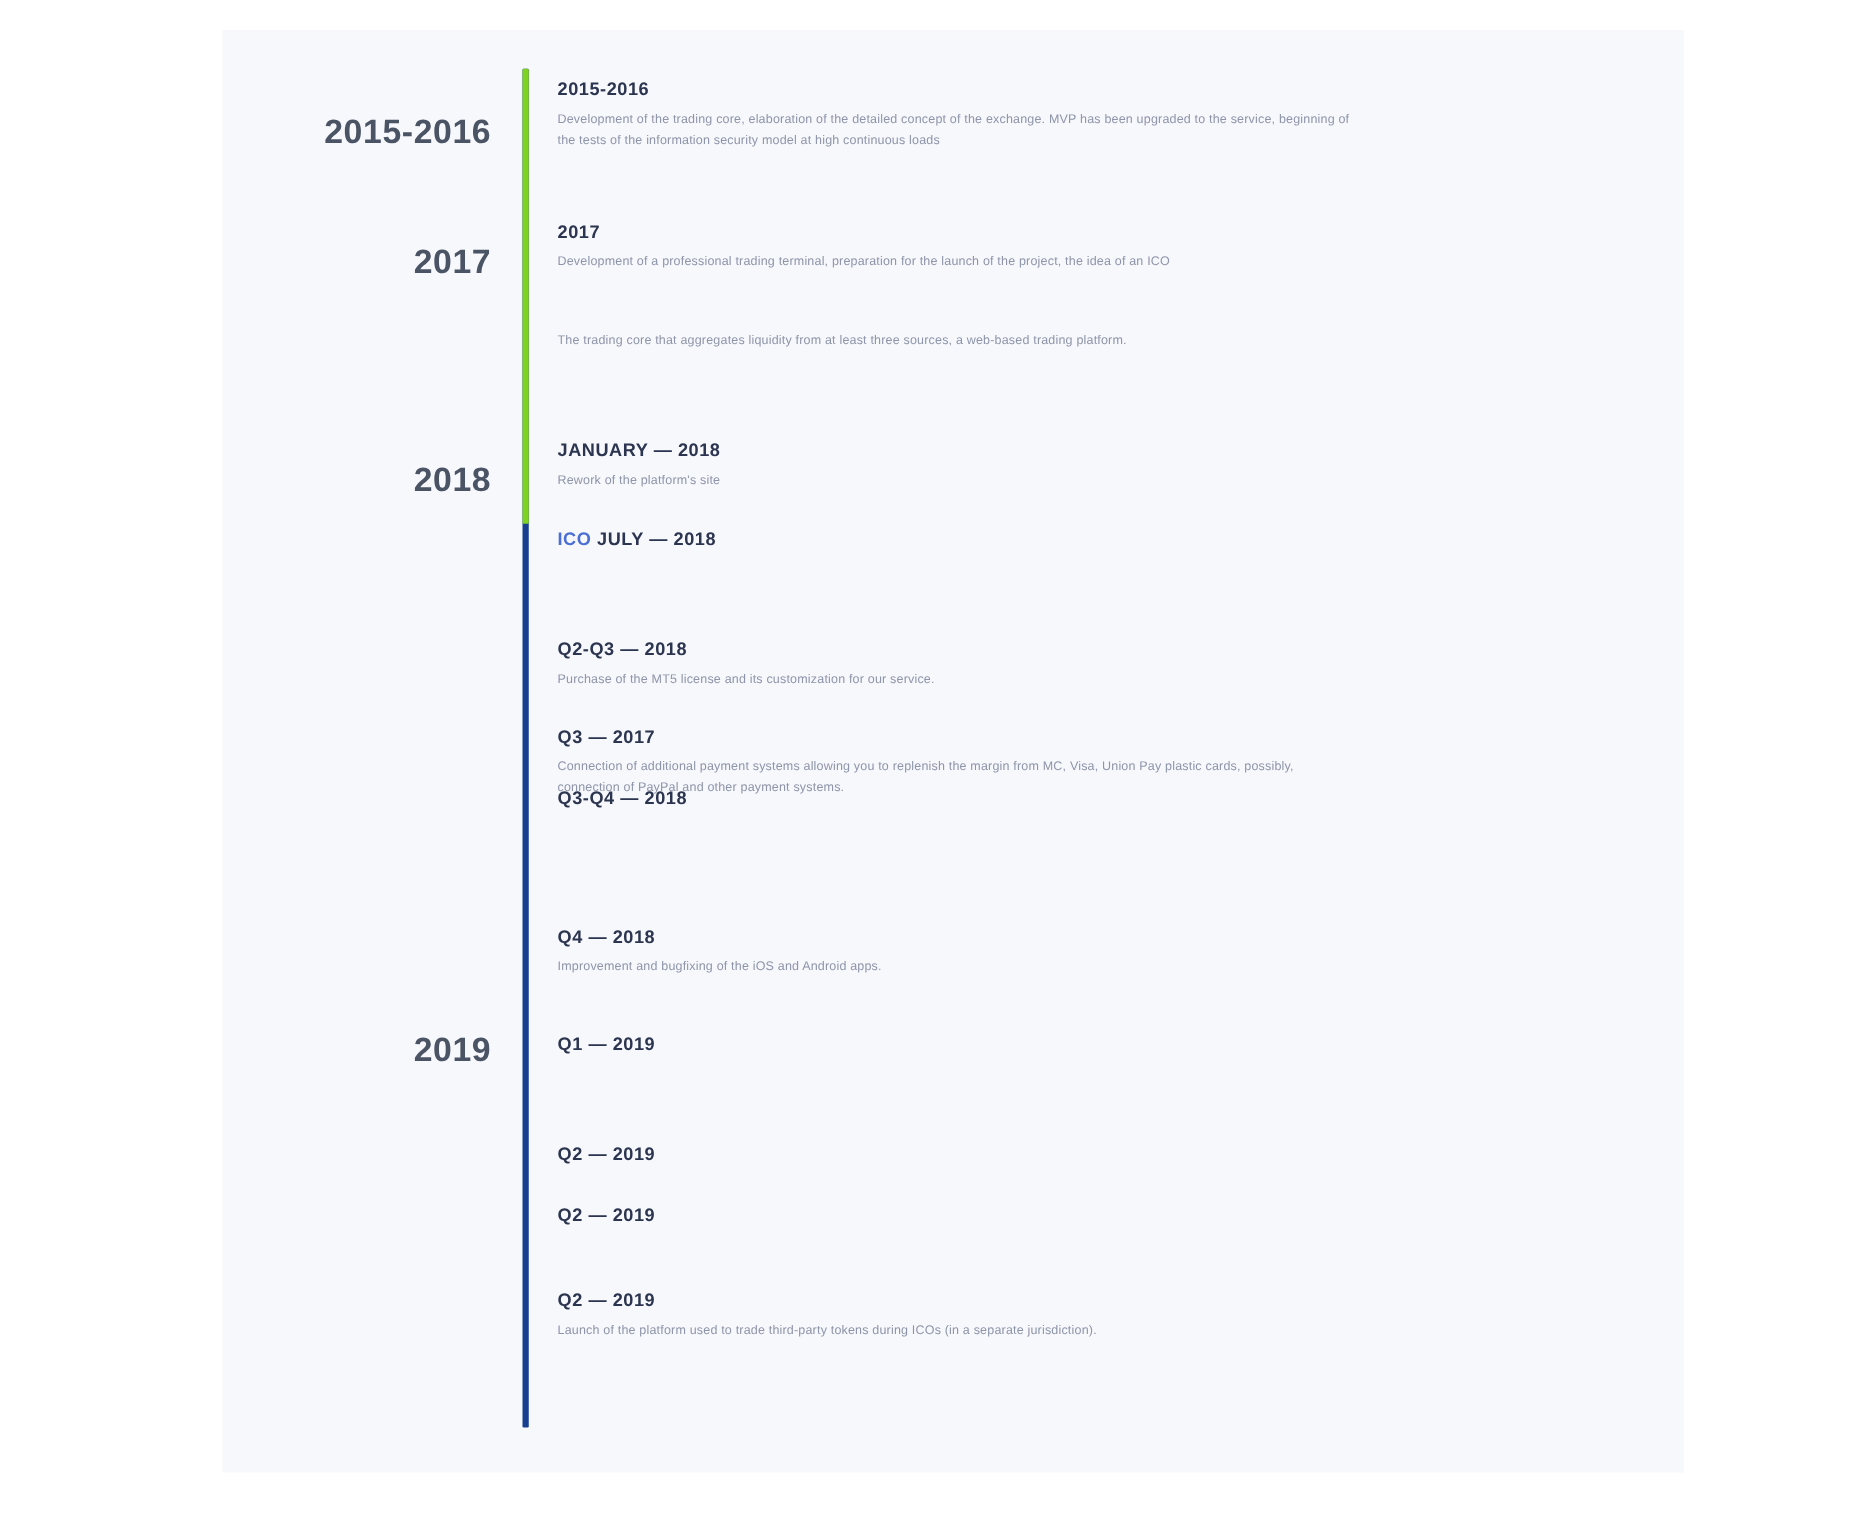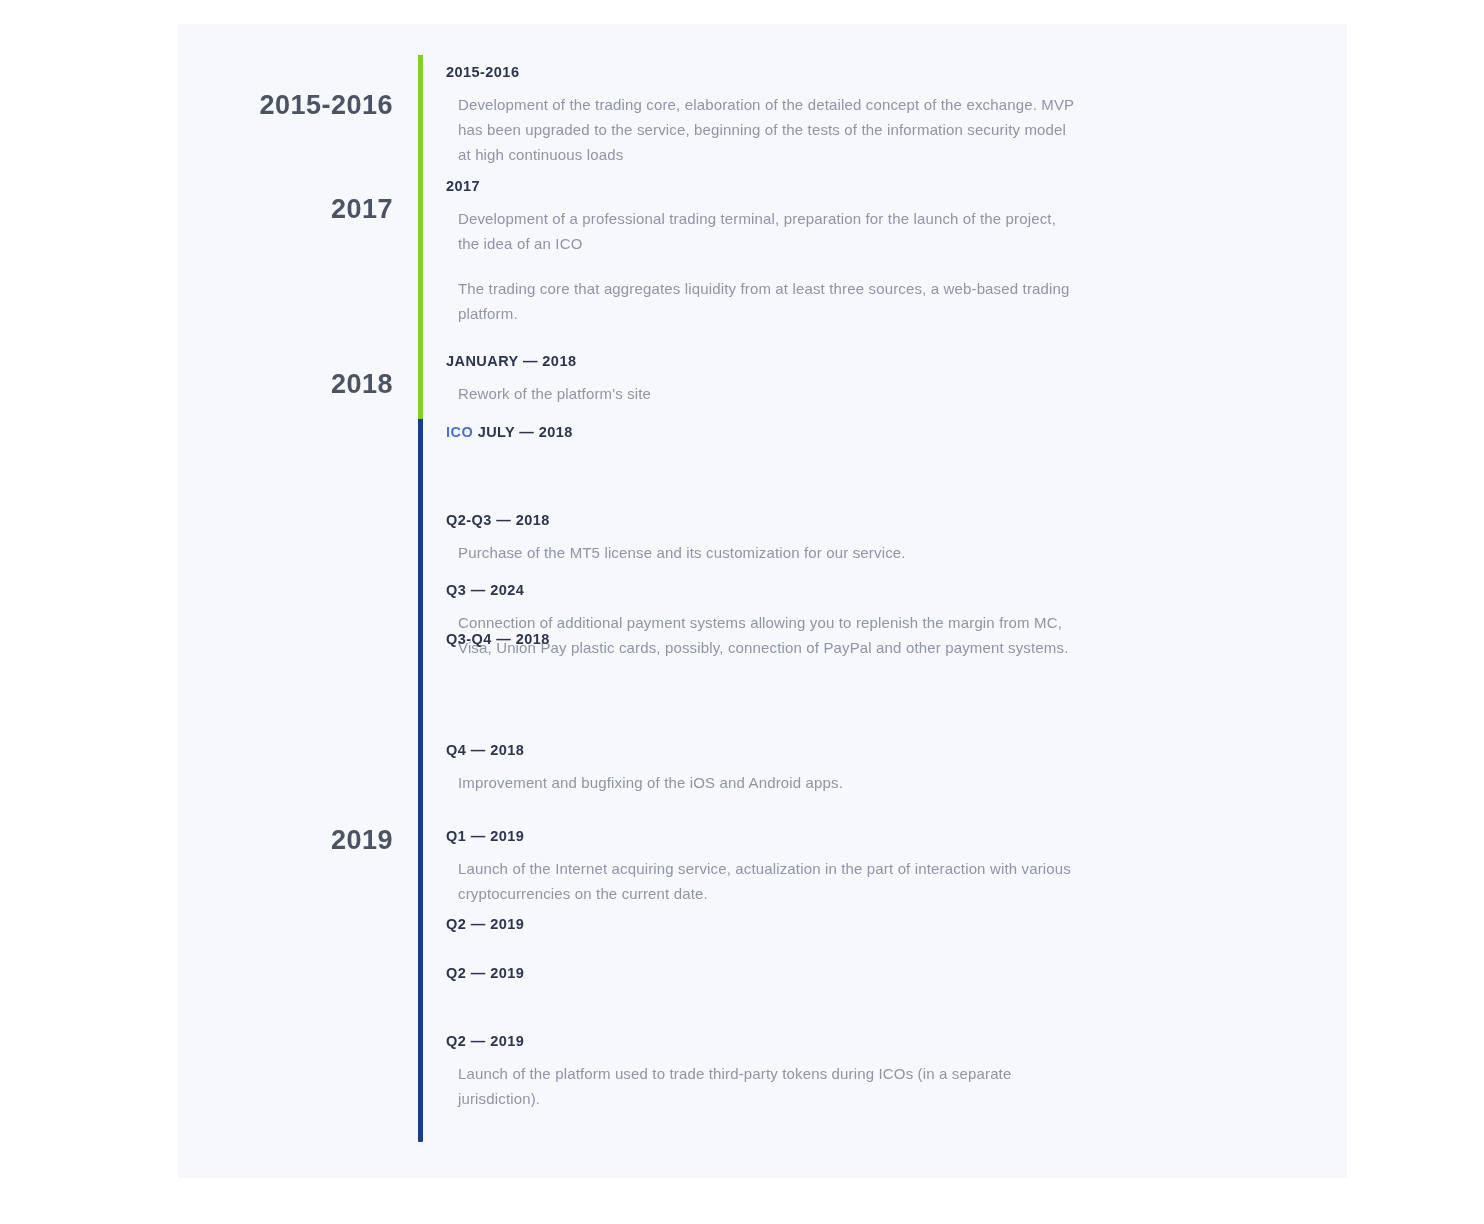--- a/index.html
+++ b/index.html
@@ -93,26 +93,26 @@
     color: #2c3550;
     margin: 0 0 7px 0;
     line-height: 1.2;
     white-space: nowrap;
   }
   .entry-title .ico-tag {
     color: #4a6fd4;
   }
   .entry-body {
     font-family: "Liberation Sans", sans-serif;
-    font-size: 15px;
+    font-size: 10px;
     font-weight: 400;
     line-height: 1.66;
     letter-spacing: 0.15px;
     color: #8e95a9;
-    margin: 12px;
+    margin: 0;
   }
 </style>
 </head>
 <body>
 
 <div class="page-panel">
   <div class="timeline">
 
     <div class="rail"></div>
     <div class="rail-green"></div>
@@ -140,33 +140,32 @@
           <div class="entry-body">Rework of the platform's site</div>
         </div>
         <div class="entry" style="top: 400px;">
           <div class="entry-title"><span class="ico-tag">ICO</span> <span>JULY — 2018</span></div>
         </div>
         <div class="entry" style="top: 488px;">
           <div class="entry-title">Q2-Q3 — 2018</div>
           <div class="entry-body">Purchase of the MT5 license and its customization for our service.</div>
         </div>
         <div class="entry" style="top: 558px;">
-          <div class="entry-title">Q3 — 2024</div>
+          <div class="entry-title">Q3 — 2017</div>
           <div class="entry-body">Connection of additional payment systems allowing you to replenish the margin from MC, Visa, Union Pay plastic cards, possibly, connection of PayPal and other payment systems.</div>
         </div>
         <div class="entry" style="top: 607px;">
           <div class="entry-title">Q3-Q4 — 2018</div>
         </div>
         <div class="entry" style="top: 718px;">
           <div class="entry-title">Q4 — 2018</div>
           <div class="entry-body">Improvement and bugfixing of the iOS and Android apps.</div>
         </div>
         <div class="entry" style="top: 804px;">
           <div class="entry-title">Q1 — 2019</div>
-          <div class="entry-body">Launch of the Internet acquiring service, actualization in the part of interaction with various cryptocurrencies on the current date.</div>
         </div>
         <div class="entry" style="top: 892px;">
           <div class="entry-title">Q2 — 2019</div>
         </div>
         <div class="entry" style="top: 941px;">
           <div class="entry-title">Q2 — 2019</div>
         </div>
         <div class="entry" style="top: 1009px;">
           <div class="entry-title">Q2 — 2019</div>
           <div class="entry-body">Launch of the platform used to trade third-party tokens during ICOs (in a separate jurisdiction).</div>

